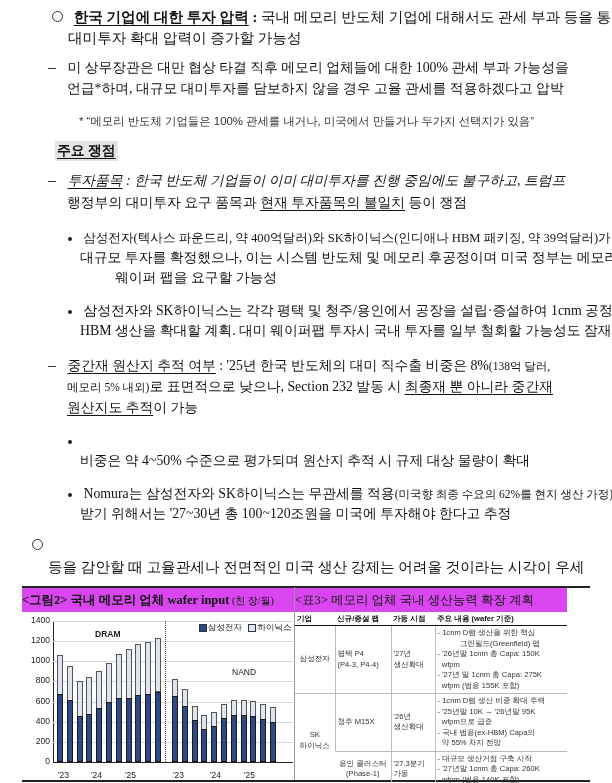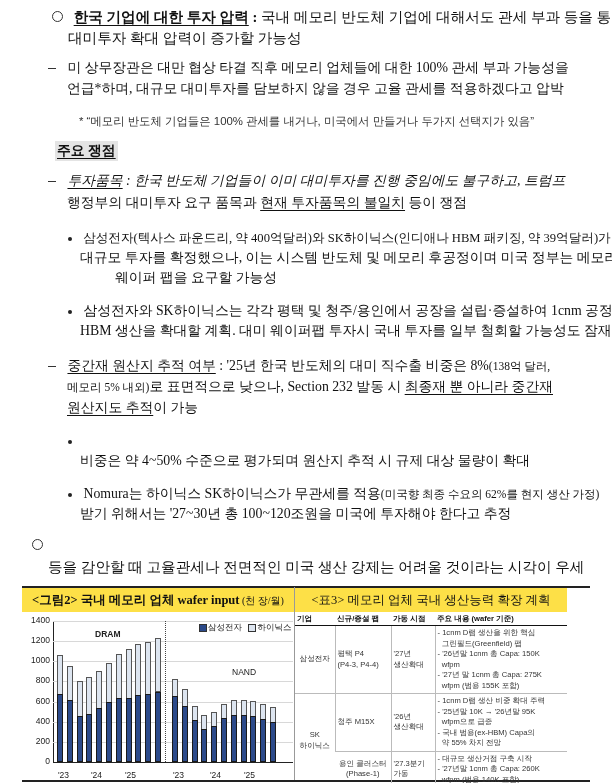--- a/index.html
+++ b/index.html
@@ -14,21 +14,21 @@
   .u { text-decoration:underline; text-underline-offset:3px; }
   .hl { background:#e4e4e4; }
   .circle { display:inline-block; width:9px; height:9px; border:1.2px solid #333; border-radius:50%; }
   .dash { display:inline-block; width:8px; height:1.2px; background:#333; vertical-align:middle; }
   .dot { display:inline-block; width:4px; height:4px; background:#222; border-radius:50%; }
   .small { font-size:11.5px; }
   
   .fig-top { left:22px; top:586px; width:568px; height:1.5px; background:#222; }
   .fig-bot { left:22px; top:780px; width:568px; height:2px; background:#222; }
   .fig-div { left:294px; top:587px; width:1px; height:193px; background:#999; }
-  .cap { top:588px; height:24px; background:#fde047; text-align:center; font-size:12.5px; line-height:24px; }
+  .cap { top:588px; height:24px; background:#d946ef; font-size:12.5px; line-height:24px; }
   .cap-l { left:22px; width:272px; }
   .cap-r { left:295px; width:272px; }
   .chart { left:22px; top:612px; width:272px; height:168px; font-family:"Liberation Sans","DejaVu Sans",sans-serif; }
   .ytick { position:absolute; left:4px; width:24px; text-align:right; font-size:8.5px; color:#222; }
   .grid { position:absolute; left:31px; width:240px; height:1px; background:#d8d8d8; }
   .bar { position:absolute; width:6px; }
   .bar .h { position:absolute; left:0; width:6px; background:#dde5f0; border:1px solid #555; box-sizing:border-box; }
   .bar .s { position:absolute; left:0; width:6px; background:#2c4a8a; border:1px solid #1a1a1a; box-sizing:border-box; }
   .xtick { position:absolute; top:158px; font-size:8.5px; color:#222; }
   .chart-label { position:absolute; font-size:8.5px; color:#222; }
@@ -90,21 +90,21 @@
   <span class="u">원산지도 추적</span><span>이 가능</span>
 </div>
 
 <div class="abs line t14" style="left:68px; top:431px;">
   <span class="dot" style="vertical-align:middle;"></span>
 </div>
 <div class="abs line t14" style="left:80px; top:451px;">비중은 약 4~50% 수준으로 평가되며 원산지 추적 시 규제 대상 물량이 확대</div>
 
 <div class="abs line t14" style="left:68px; top:484px;">
   <span class="dot" style="vertical-align:middle;"></span>
-  <span style="margin-left:8px;">Nomura는 하이닉스 SK하이닉스가 무관세를 적용</span><span class="small">(미국향 최종 수요의 62%를 현지 생산 가정)</span>
+  <span style="margin-left:8px;">Nomura는 삼성전자와 SK하이닉스는 무관세를 적용</span><span class="small">(미국향 최종 수요의 62%를 현지 생산 가정)</span>
 </div>
 <div class="abs line t14" style="left:80px; top:504px;">받기 위해서는 '27~30년 총 100~120조원을 미국에 투자해야 한다고 추정</div>
 
 <div class="abs line t15" style="left:32px; top:535px;">
   <span class="circle"></span>
 </div>
 <div class="abs line t15" style="left:48px; top:557px;">등을 감안할 때 고율관세나 전면적인 미국 생산 강제는 어려울 것이라는 시각이 우세</div>
 
 <div class="abs fig-top"></div>
 <div class="abs fig-div"></div>
@@ -248,21 +248,21 @@
   </thead>
   <tbody id="tbl-body">
       <tr>
         <td style="white-space: pre-line;">삼성전자</td>
         <td style="white-space: pre-line;">평택 P4
 (P4-3, P4-4)</td>
         <td style="white-space: pre-line;">'27년
 생산확대</td>
         <td>
           <div style="white-space: pre;">- 1cnm D램 생산을 위한 핵심</div>
-          <div style="white-space: pre;">  그린필드(Greenfield) 팹</div>
+          <div style="white-space: pre; margin-left: 18px;">  그린필드(Greenfield) 팹</div>
           <div style="white-space: pre;">- '26년말 1cnm 총 Capa: 150K</div>
           <div style="white-space: pre;">  wfpm</div>
           <div style="white-space: pre;">- '27년 말 1cnm 총 Capa: 275K</div>
           <div style="white-space: pre;">  wfpm (범용 155K 포함)</div>
         </td>
       </tr>
       <tr>
         <td rowspan="2" style="white-space: pre-line;">SK
 하이닉스</td>
         <td style="white-space: pre-line;">청주 M15X</td>

